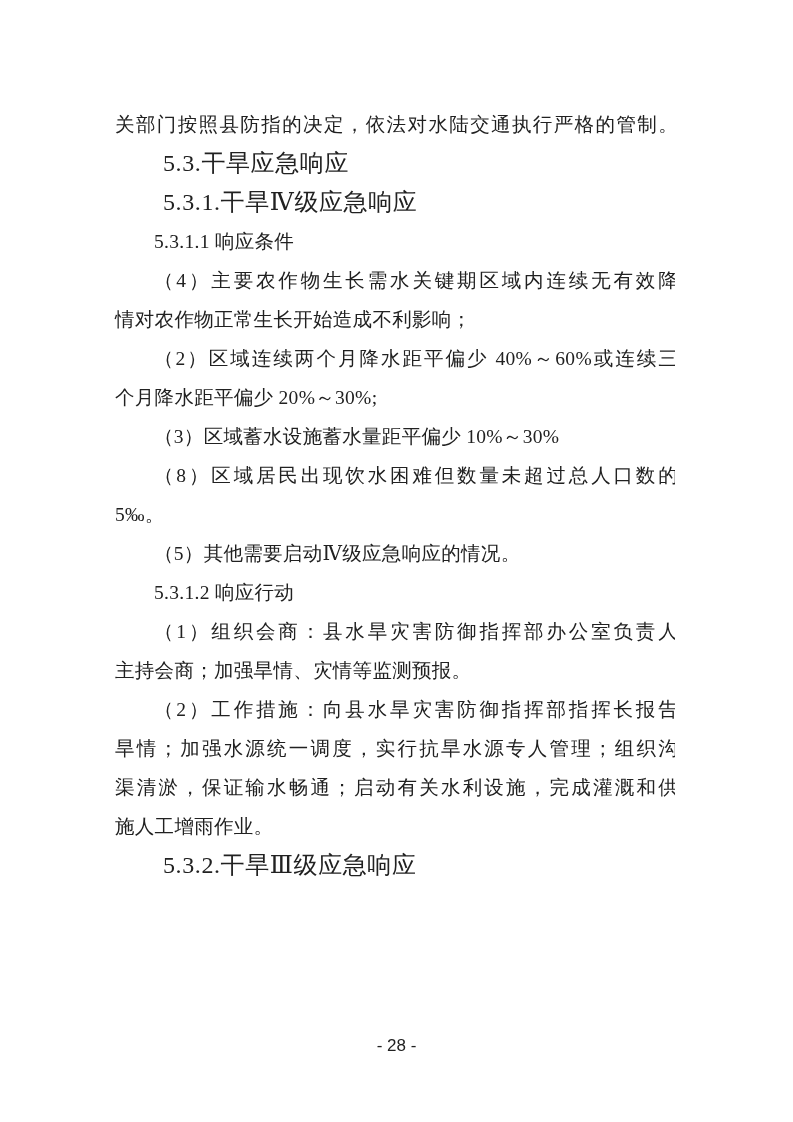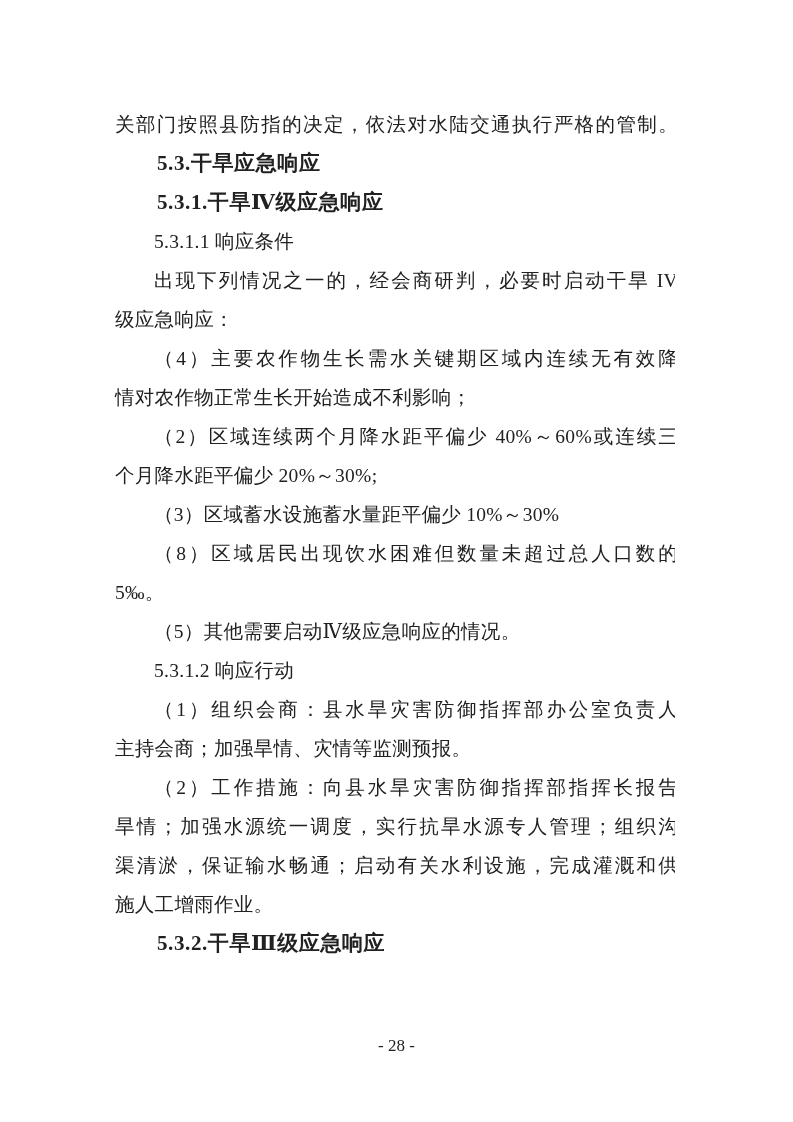--- a/index.html
+++ b/index.html
@@ -36,34 +36,34 @@
   }
   .fill {
     white-space: normal;
     text-align: justify;
     text-align-last: justify;
   }
   .indent {
     text-indent: 2em;
   }
   .h {
-    font-weight: 700;
-    font-size: 21px;
+    font-weight: 400;
+    font-size: 24px;
     letter-spacing: 0.6px;
   }
   .footer {
     position: absolute;
     left: 0;
     top: 1034px;
     width: 793px;
     text-align: center;
     font-size: 17px;
     line-height: 24px;
     color: #212121;
-    font-family: Liberation Serif, serif;
+    font-family: Liberation Sans, sans-serif;
   }
 </style>
 </head>
 <body>
 
 <div class="page">
   <div class="content">
 
     <div class="para">
       <div class="line fill">关部门按照县防指的决定，依法对水陆交通执行严格的管制。</div>
@@ -74,24 +74,20 @@
     </div>
 
     <div class="para">
       <div class="line h indent">5.3.1.干旱Ⅳ级应急响应</div>
     </div>
 
     <div class="para">
       <div class="line indent">5.3.1.1 响应条件</div>
     </div>
 
-    <div class="para">
-      <div class="line fill indent">出现下列情况之一的，经会商研判，必要时启动干旱 IV</div>
-      <div class="line">级应急响应：</div>
-    </div>
 
     <div class="para">
       <div class="line fill indent">（4）主要农作物生长需水关键期区域内连续无有效降</div>
       <div class="line">情对农作物正常生长开始造成不利影响；</div>
     </div>
 
     <div class="para">
       <div class="line fill indent">（2）区域连续两个月降水距平偏少 40%～60%或连续三</div>
       <div class="line">个月降水距平偏少 20%～30%;</div>
     </div>

